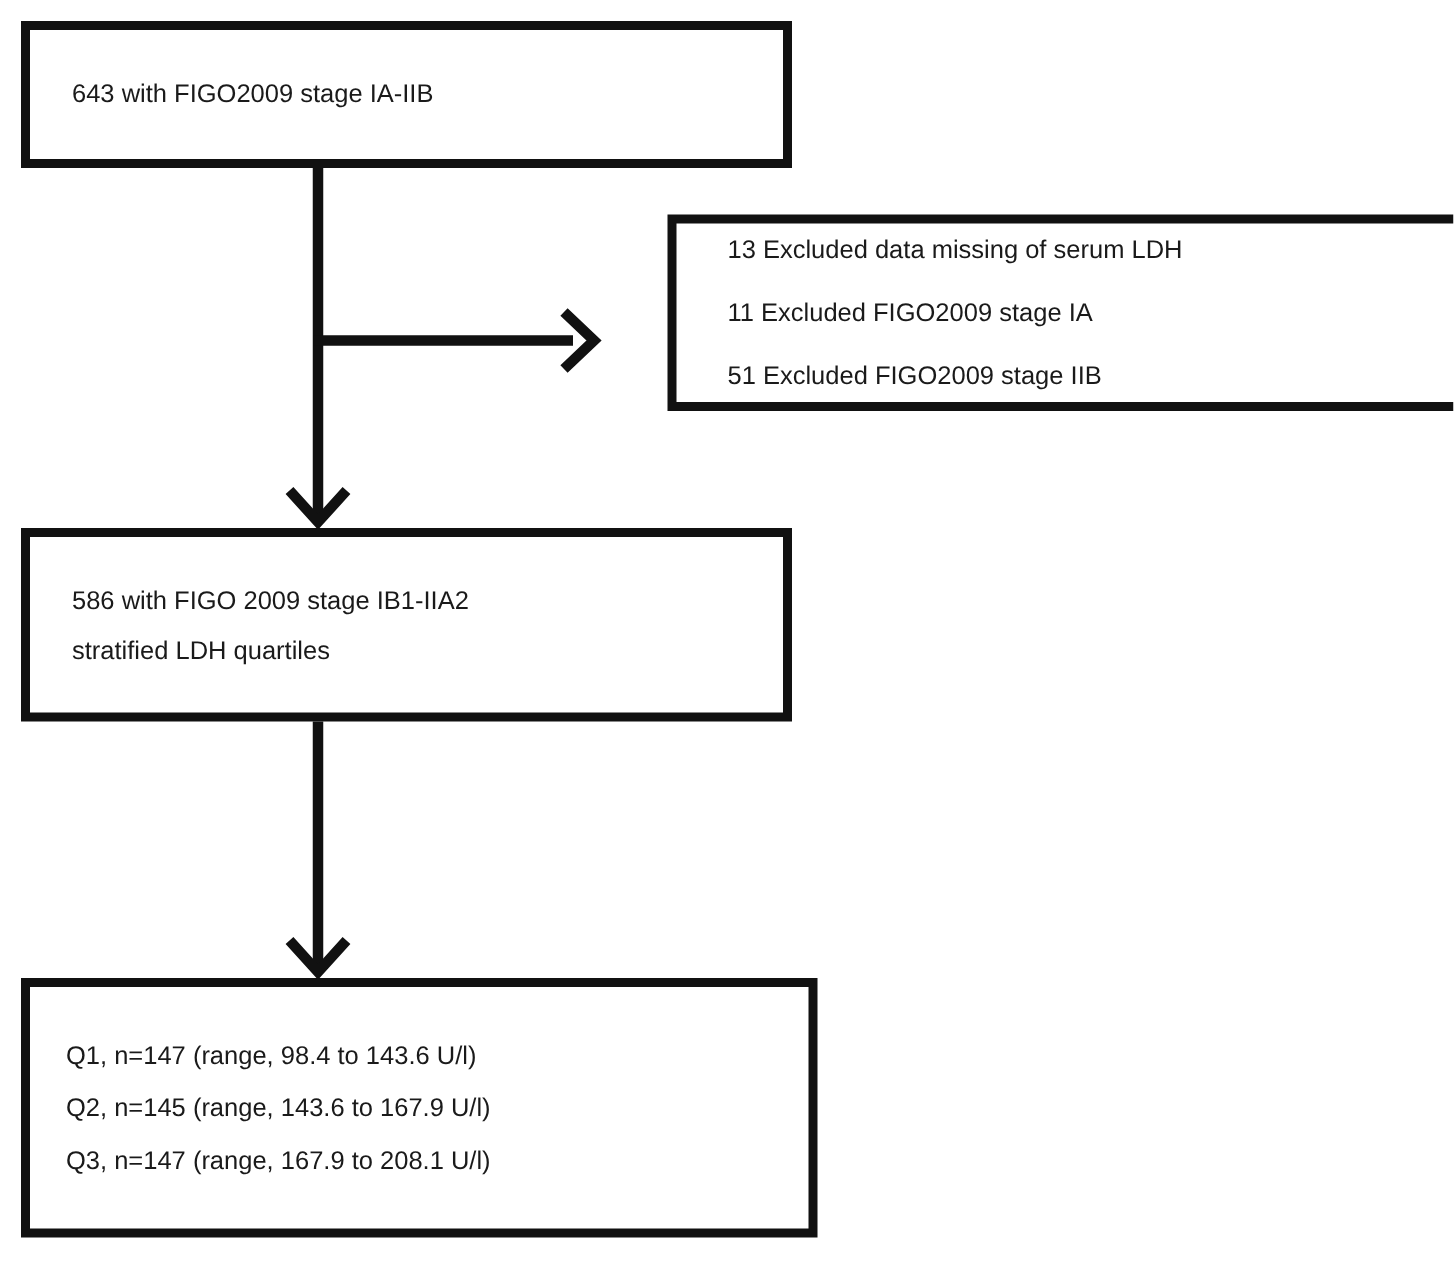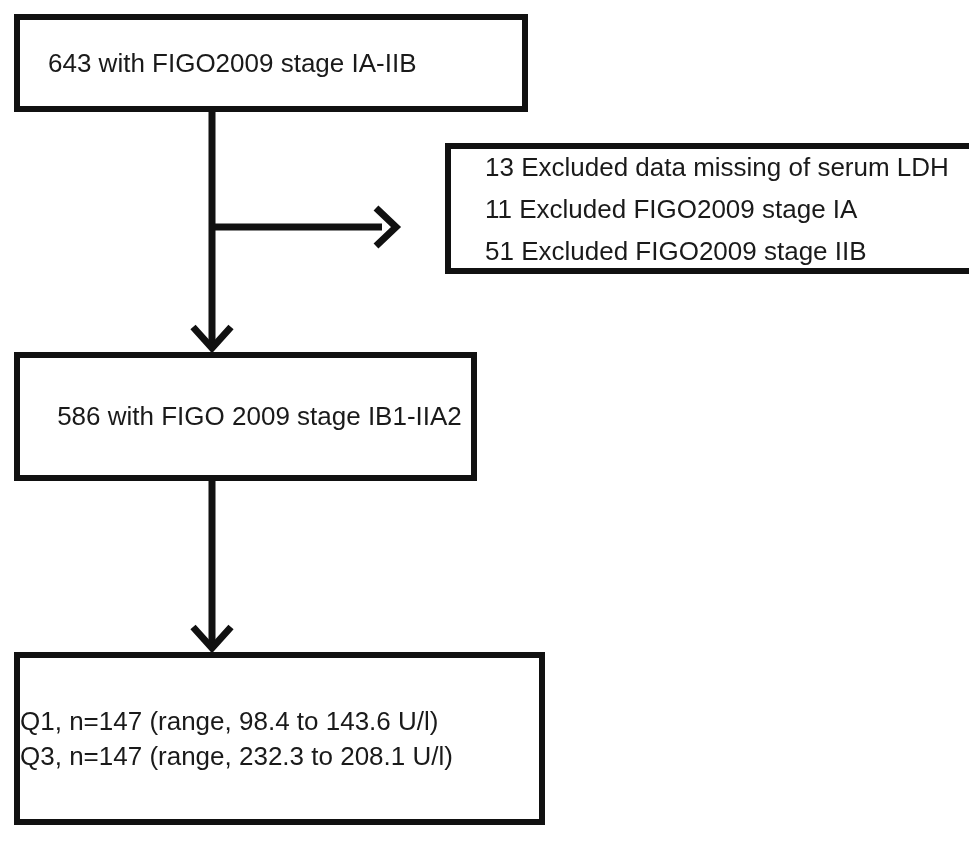--- a/index.html
+++ b/index.html
@@ -30,30 +30,30 @@
   }
   .box {
     position: absolute;
     background: var(--bg);
     border: 6px solid var(--border-color);
     display: flex;
     flex-direction: column;
     justify-content: center;
   }
   .line {
-    font-size: 26px;
+    font-size: 17px;
     color: var(--text-color);
     white-space: nowrap;
   }
   .box-initial   { left: 14px;  top: 14px;  width: 514px; height: 98px;  padding-left: 28px; }
   .box-excluded  { left: 398px; top: 143px; width: 556px; height: 131px; padding-left: 34px; margin-left: 47px; }
   .box-excluded .line { line-height: 42px; }
-  .box-eligible  { left: 14px;  top: 352px; width: 463px; height: 129px; padding-left: 28px; align-items: center; }
+  .box-eligible  { left: 14px;  top: 352px; width: 514px; height: 129px; padding-left: 28px; }
   .box-eligible .line { line-height: 33px; }
-  .box-quartiles { left: 14px;  top: 652px; width: 531px; height: 173px; }
+  .box-quartiles { left: 14px;  top: 652px; width: 531px; height: 173px; padding-left: 24px; }
   .box-quartiles .line { line-height: 35px; }
 </style>
 </head>
 <body>
 
 <div class="canvas">
 
   <svg class="arrow-layer" viewBox="0 0 969 841">
 
     <path d="M212 110 L212 344"></path>
@@ -71,20 +71,22 @@
   </div>
 
   <div class="box box-excluded">
     <div class="line">13 Excluded data missing of serum LDH</div>
     <div class="line">11 Excluded FIGO2009 stage IA</div>
     <div class="line">51 Excluded FIGO2009 stage IIB</div>
   </div>
 
   <div class="box box-eligible">
     <div class="line">586 with FIGO 2009 stage IB1-IIA2</div>
+    <div class="line">stratified LDH quartiles</div>
   </div>
 
   <div class="box box-quartiles">
     <div class="line">Q1, n=147 (range, 98.4 to 143.6 U/l)</div>
-    <div class="line">Q3, n=147 (range, 232.3 to 208.1 U/l)</div>
+    <div class="line">Q2, n=145 (range, 143.6 to 167.9 U/l)</div>
+    <div class="line">Q3, n=147 (range, 167.9 to 208.1 U/l)</div>
   </div>
 
 </div>
 
 </body></html>

